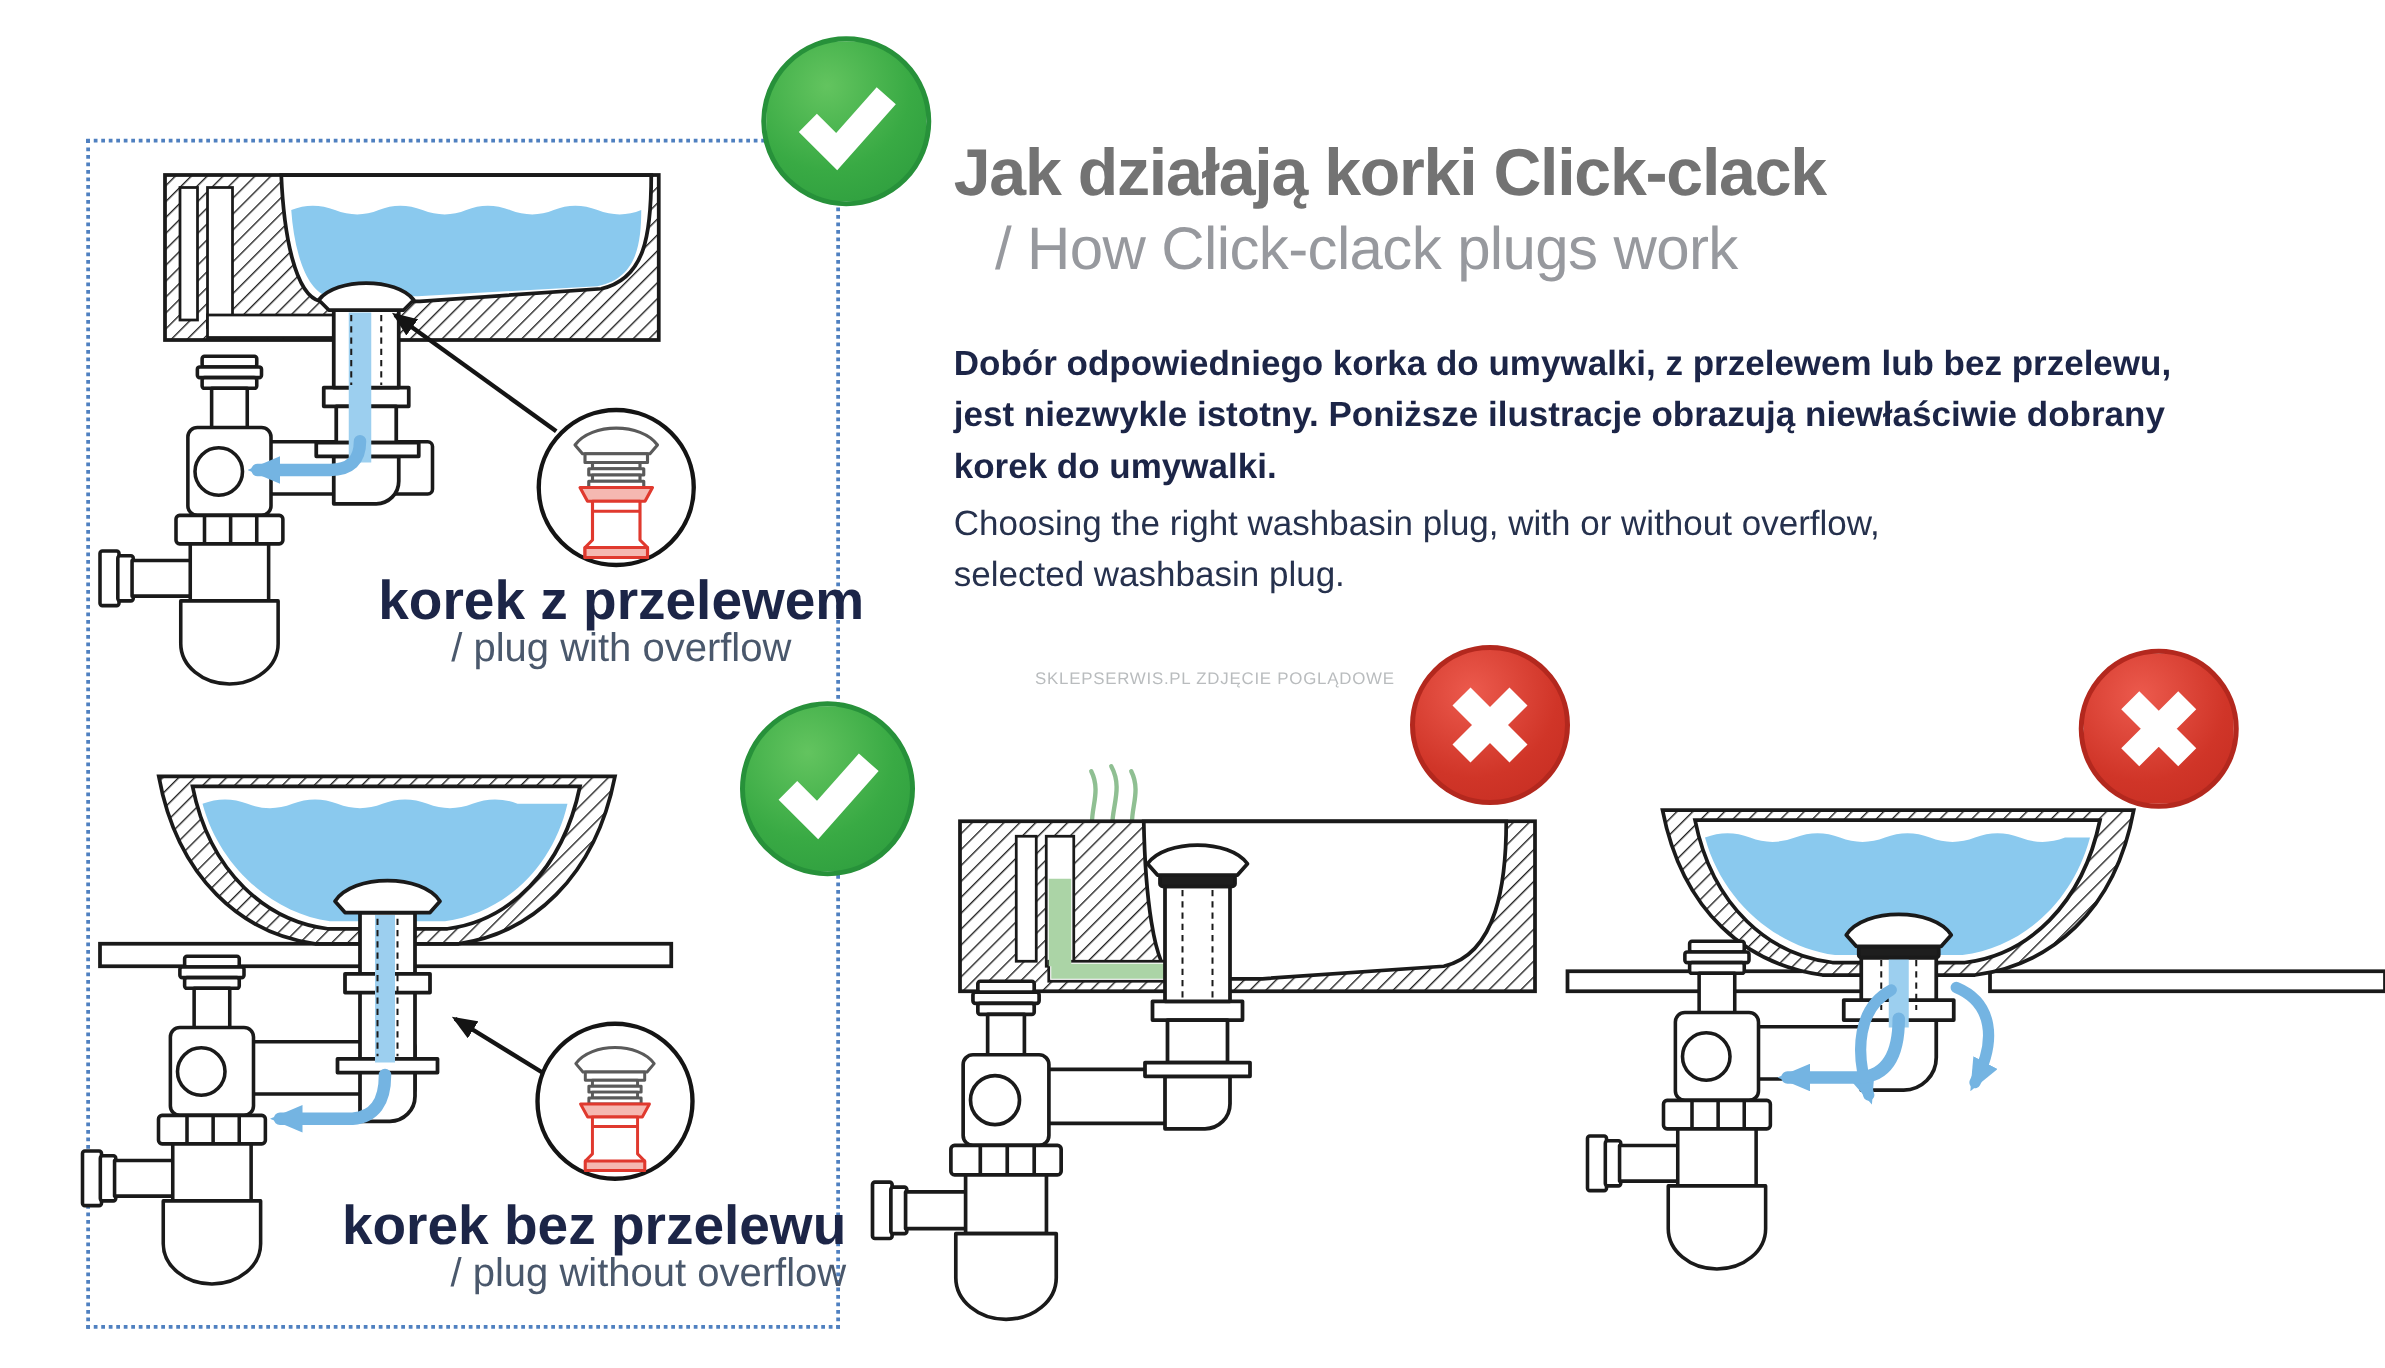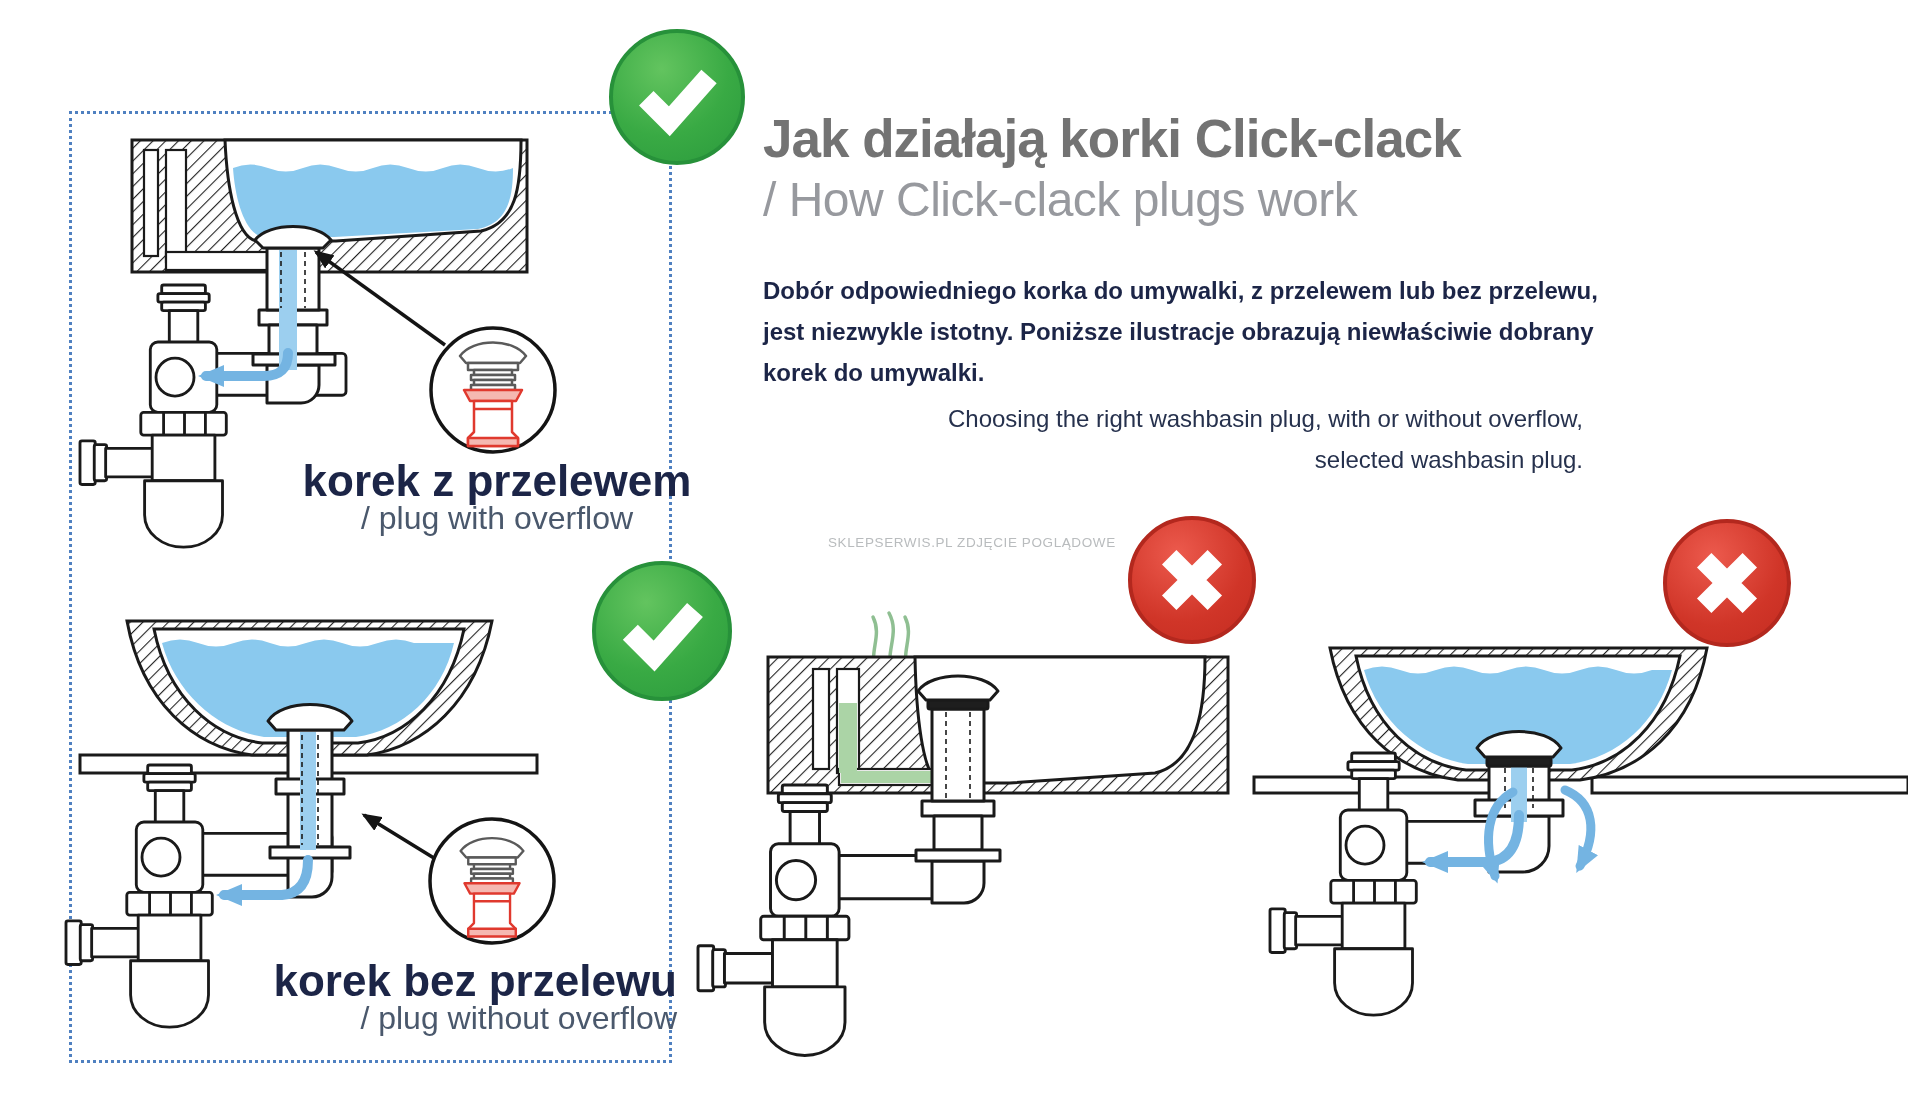--- a/index.html
+++ b/index.html
@@ -3,24 +3,24 @@
 <meta charset="utf-8">
 <style>
   html,body{margin:0;padding:0;background:#ffffff;}
   #canvas{position:relative;width:1908px;height:1094px;background:#ffffff;overflow:hidden;
           font-family:"Liberation Sans", sans-serif;}
   .abs{position:absolute;}
   
   .panel{left:69px;top:111px;width:603px;height:952px;border:3px dotted #4f80c0;box-sizing:border-box;}
   
   .title-pl{left:763px;top:108px;font-size:53px;font-weight:bold;color:#737373;letter-spacing:-1px;white-space:nowrap;}
-  .title-en{left:763px;top:172px;font-size:48px;font-weight:normal;color:#97999e;letter-spacing:-0.5px;white-space:nowrap;}
-  .intro{left:763px;width:820px;line-height:41px;font-size:24px;color:#1c2547;}
+  .title-en{left:796px;top:172px;font-size:48px;font-weight:normal;color:#97999e;letter-spacing:-0.5px;white-space:nowrap;}
+  .intro{left:763px;width:820px;line-height:41px;font-size:28px;color:#1c2547;}
   .intro-pl{top:270px;font-weight:bold;}
-  .intro-en{top:398px;font-weight:normal;color:#26314d;text-align:right;}
+  .intro-en{top:398px;font-weight:normal;color:#26314d;}
   .intro span{display:block;white-space:nowrap;}
   .watermark{left:828px;top:535px;font-size:13.5px;letter-spacing:0.6px;color:#b9bcbe;white-space:nowrap;}
   
   .caption{width:420px;text-align:center;}
   .caption .pl{font-size:44px;font-weight:bold;color:#1c2547;line-height:38px;white-space:nowrap;}
   .caption .en{font-size:32px;font-weight:normal;color:#4a586c;line-height:36px;white-space:nowrap;}
   .cap1{left:287px;top:462px;}
   .cap2{left:257px;top:962px;text-align:right;}
   
   .badge{border-radius:50%;box-sizing:border-box;}

